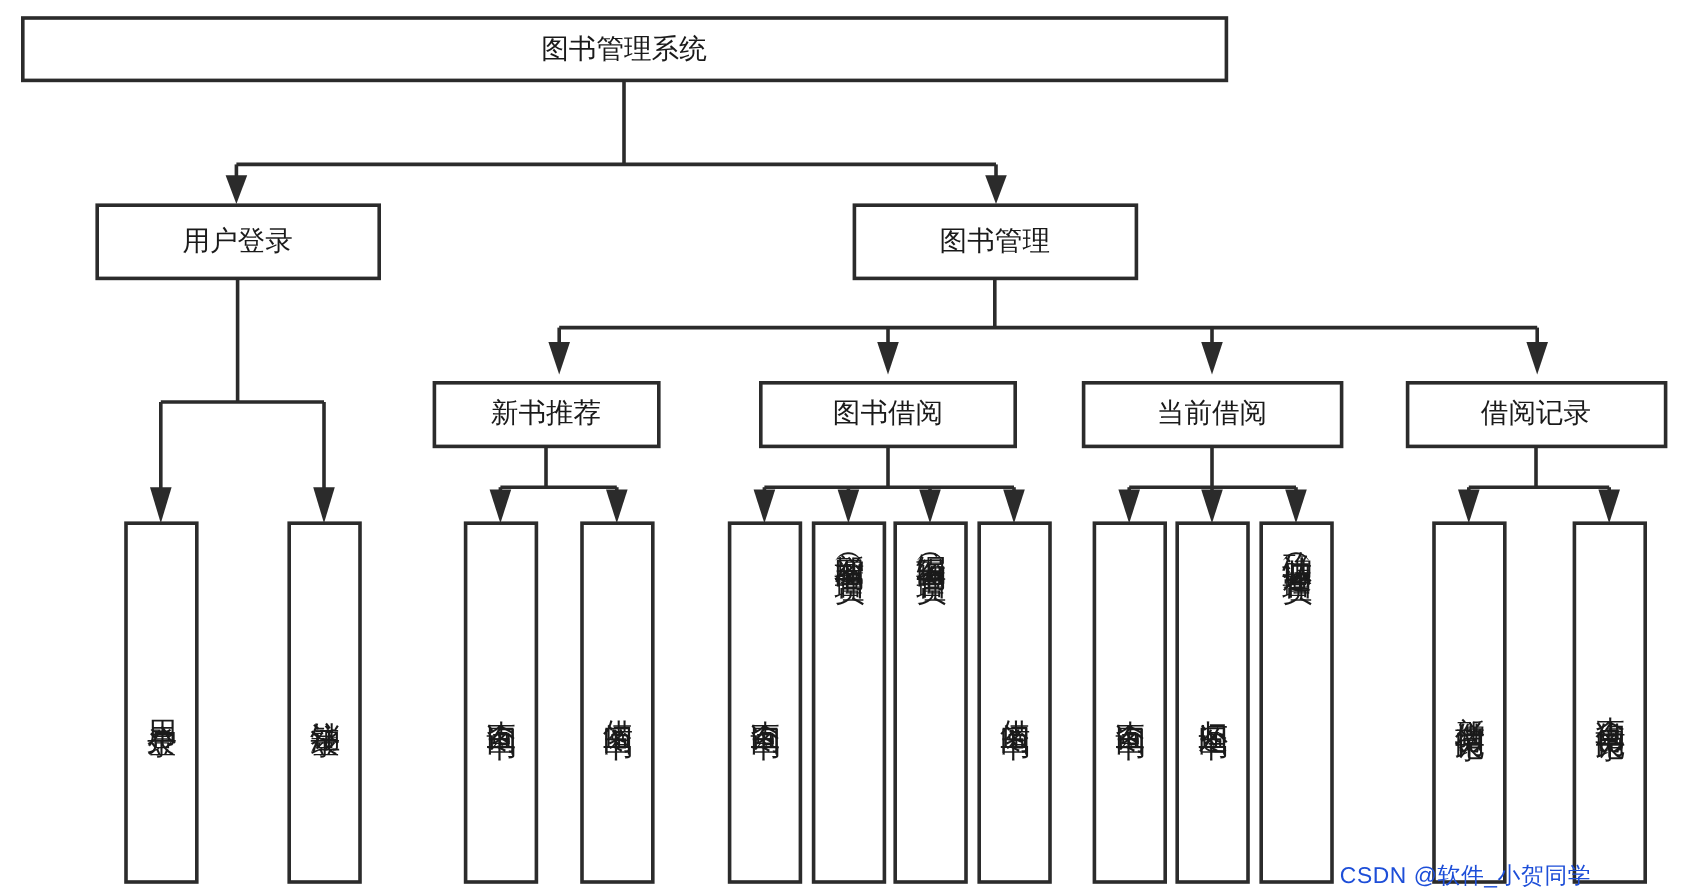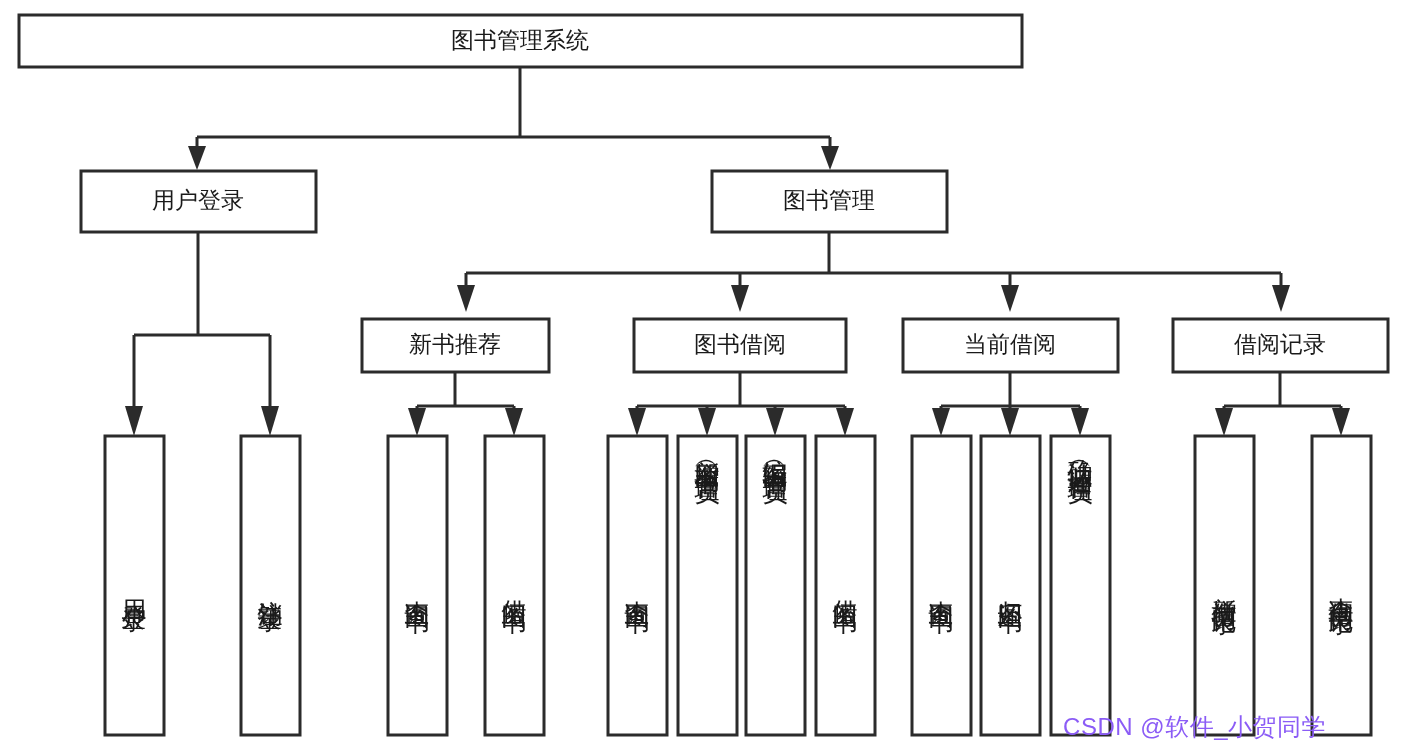--- a/index.html
+++ b/index.html
@@ -64,22 +64,22 @@
     line-height: 1.12;
     letter-spacing: 3px;
     color: #1a1a1a;
     white-space: nowrap;
   }
   .watermark {
     position: absolute;
     right: 8px;
     bottom: 4px;
     font-family: "Liberation Sans", "DejaVu Sans", sans-serif;
-    font-size: 24px;
-    color: #8b5cf6;
+    font-size: 19px;
+    color: #1d4ed8;
     white-space: nowrap;
     letter-spacing: 0.5px;
   }
 </style>
 </head>
 <body>
 
 <div id="diagram-root">
 
   <svg id="tree-svg" viewBox="0 0 1405 747">

